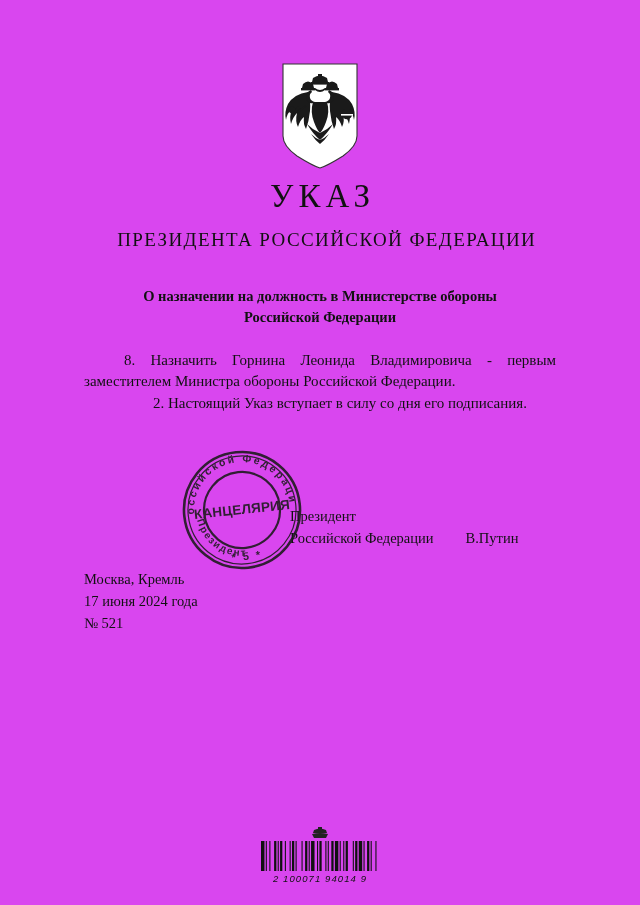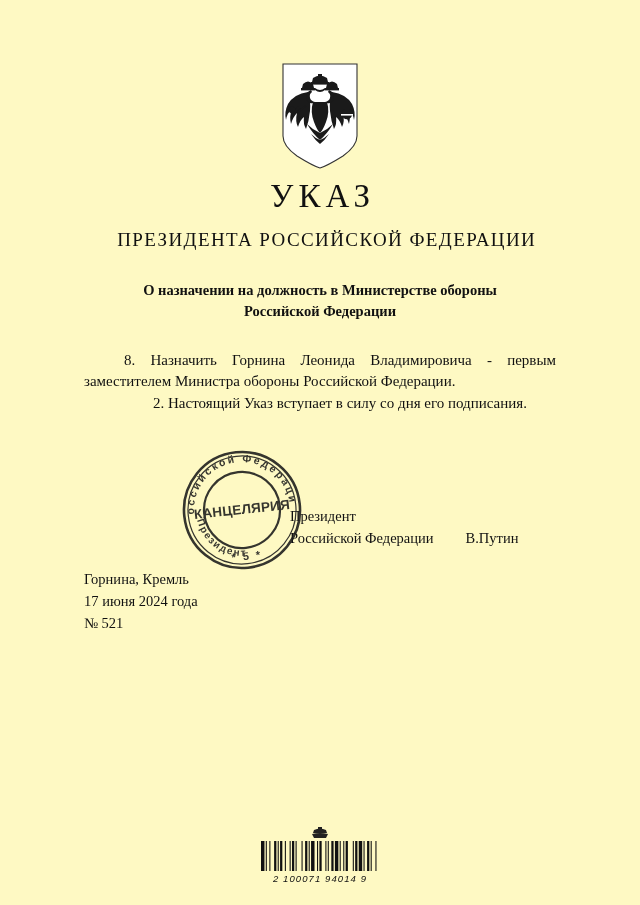--- a/index.html
+++ b/index.html
@@ -13,21 +13,21 @@
     height: 905px;
     position: relative;
     font-family: "Liberation Serif", "DejaVu Serif", serif;
     color: #111111;
     overflow: hidden;
   }
   .page {
     position: relative;
     width: 640px;
     height: 905px;
-    background: #fef9c3;
+    background: #d946ef;
   }
 
   
   .emblem-wrap {
     position: absolute;
     left: 0;
     top: 62px;
     width: 640px;
     display: flex;
     justify-content: center;
@@ -60,21 +60,21 @@
     font-weight: 400;
     margin: 16px 0 0 12px;
     line-height: 1.1;
     text-indent: 1.4px;
   }
 
   
   .subject {
     position: absolute;
     left: 120px;
-    top: 280px;
+    top: 286px;
     width: 400px;
     text-align: center;
     font-size: 14.5px;
     font-weight: bold;
     line-height: 1.45;
   }
 
   
   .body-block {
     position: absolute;
@@ -244,21 +244,21 @@
       <textPath href="#ringTop" startOffset="50%" text-anchor="middle">Российской Федерации</textPath>
     </text>
     <text font-family="'Liberation Sans', sans-serif" font-size="10" font-weight="bold" fill="#1a1a1a" letter-spacing="1.6">
       <textPath href="#ringBottom" startOffset="27%" text-anchor="middle">Президент</textPath>
     </text>
     <text x="66" y="70" text-anchor="middle" font-family="'Liberation Sans', sans-serif" font-size="13.5" font-weight="bold" fill="#1a1a1a" letter-spacing="0.2">КАНЦЕЛЯРИЯ</text>
     <text x="66" y="116" text-anchor="middle" font-family="'Liberation Sans', sans-serif" font-size="11" font-weight="bold" fill="#1a1a1a" letter-spacing="2">* 5 *</text>
   </svg>
 
   <div class="imprint">
-    <span>Горнина, Кремль</span>
+    <span>Москва, Кремль</span>
     <span>17 июня 2024 года</span>
     <span>№ 521</span>
   </div>
 
   <div class="barcode-block">
     <svg class="barcode-mark" viewBox="0 0 26 14" aria-hidden="true">
       <g fill="#222">
         <path d="M11 1 h4 v2 h-4z"></path>
         <path d="M7 4 q6 -3 12 0 l1 3 h-14z"></path>
         <path d="M5 8 q8 -2 16 0 l-2 4 h-12z"></path>

